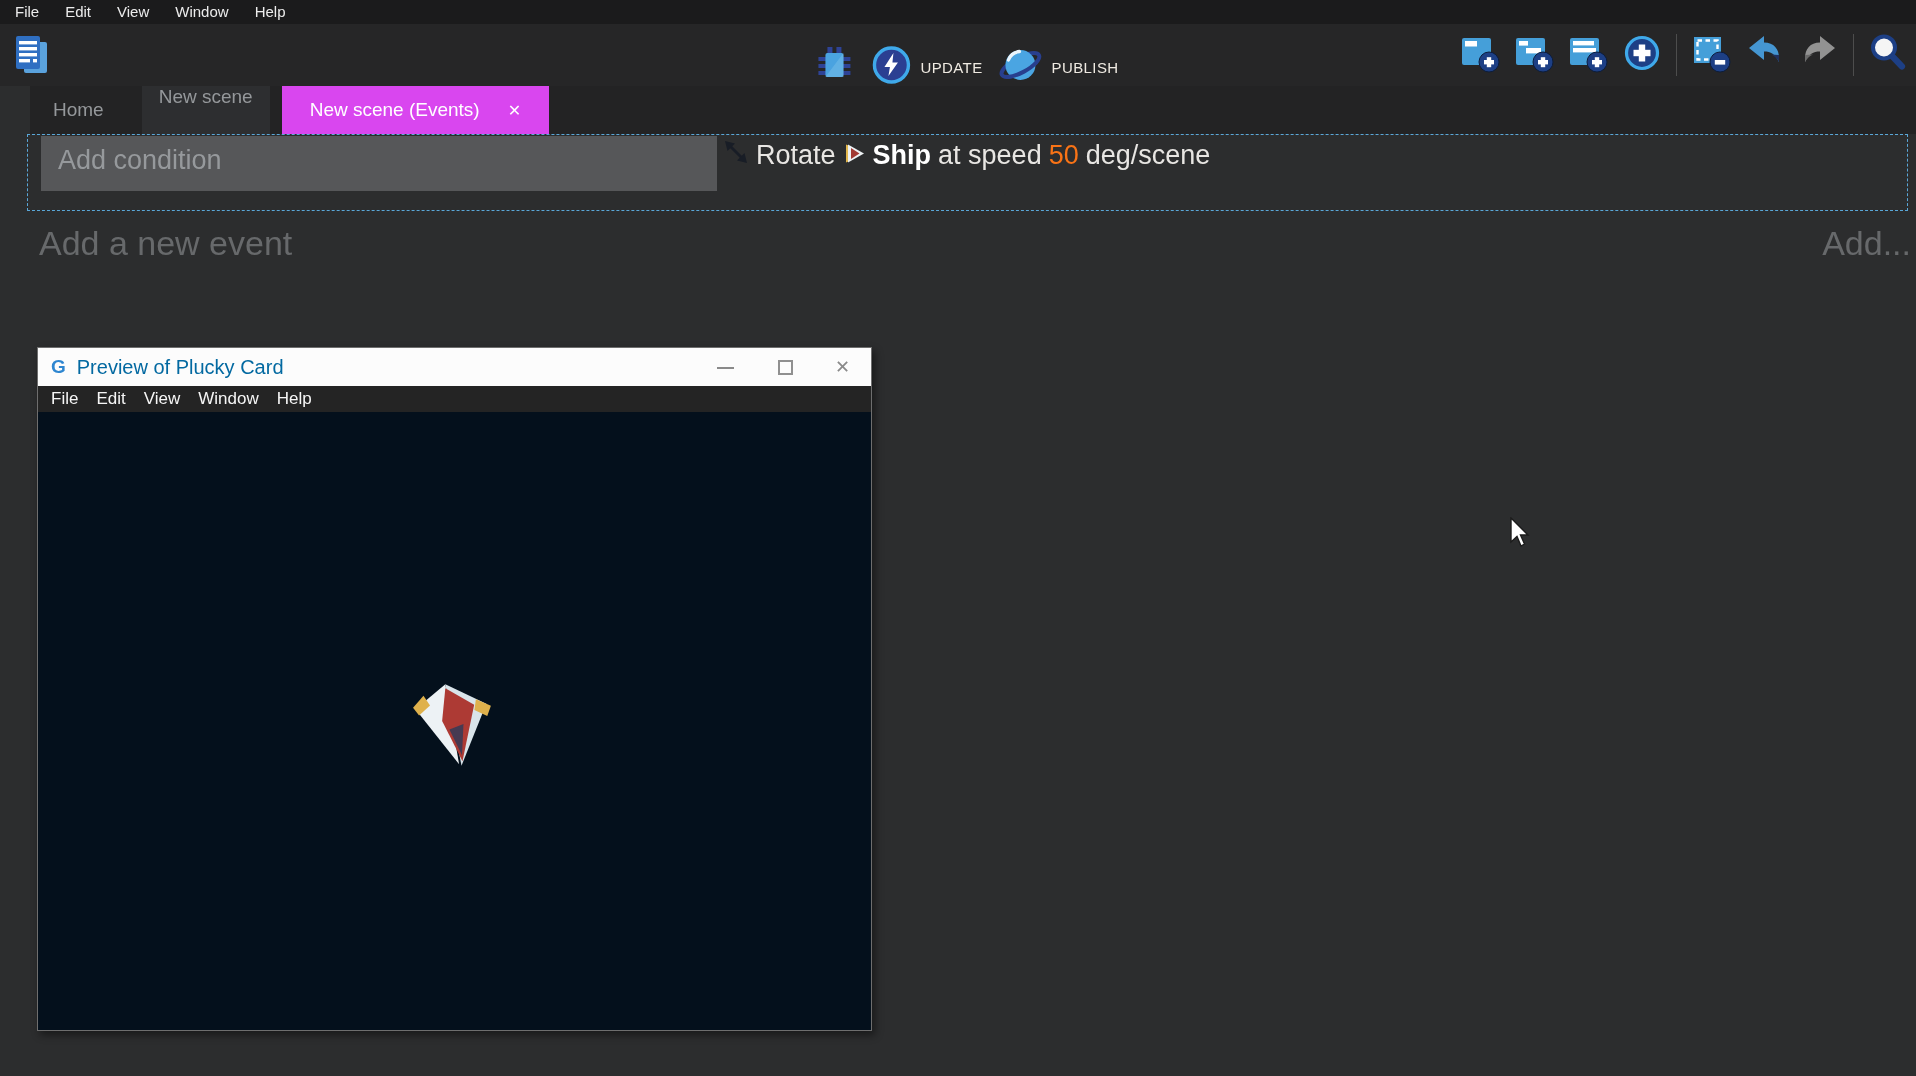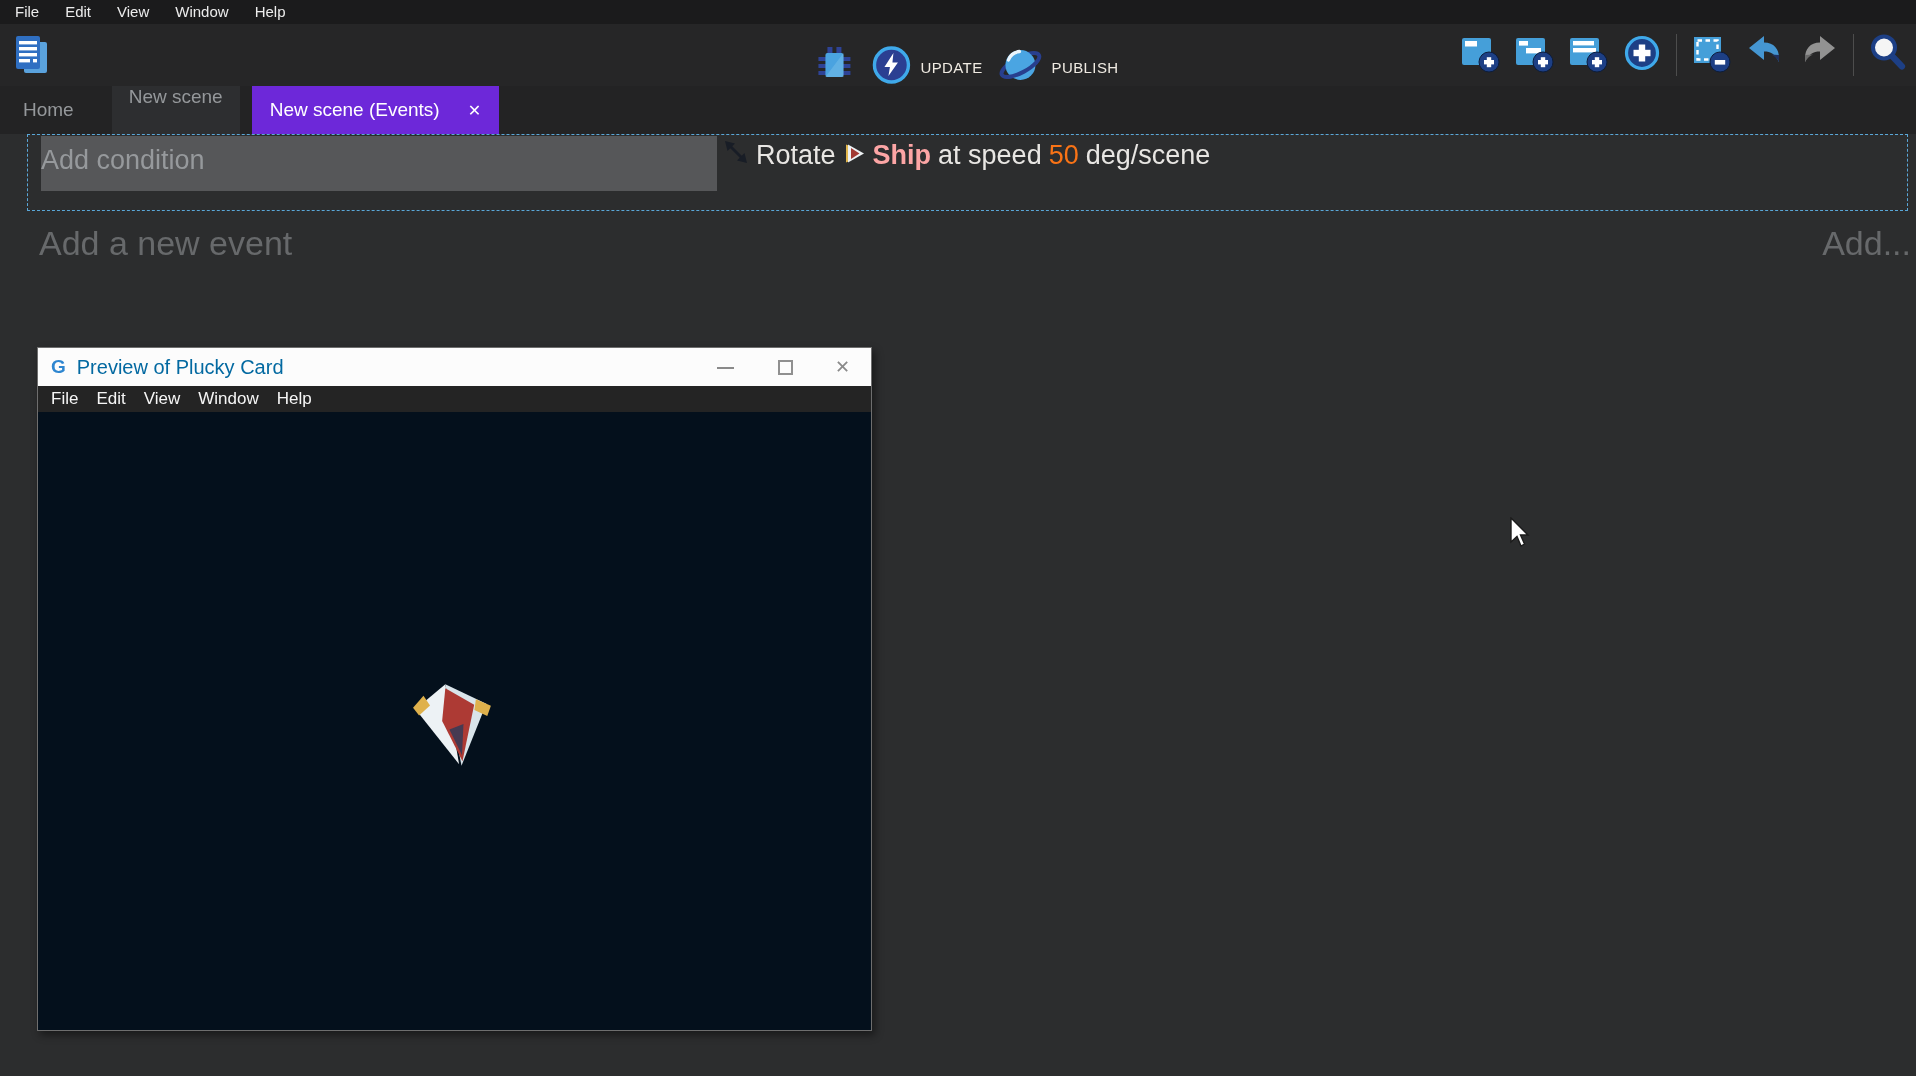--- a/index.html
+++ b/index.html
@@ -15,37 +15,37 @@
   .tb-logo { position:absolute; left:13px; top:10px; }
   .tb-center { position:absolute; left:50%; top:12px; height:100%; transform:translateX(-50%); margin-left:8px;
                display:flex; align-items:center; gap:16px; }
   .tb-btn { display:flex; align-items:center; gap:9px; cursor:pointer; }
   .tb-btn-label { color:#efeae2; font-size:15px; letter-spacing:.4px; }
   .tb-right { position:absolute; right:8px; top:0; height:100%; display:flex; align-items:center; gap:14px; }
   .tb-sep { width:1px; height:42px; background:#4d4d4d; }
   .tb-icon { cursor:pointer; display:block; }
 
   
-  .tabbar { height:48px; background:#232324; display:flex; align-items:stretch; }
+  .tabbar { height:48px; background:#232324; display:flex; align-items:stretch;margin-left:30px; }
   .tab { display:flex; align-items:center; font-size:19px; color:#95989b; cursor:pointer; }
   .tab-home { padding:0 23px; }
   .tab-scene { margin-left:15px; background:#2d2e30; padding:0 17px; gap:27px;flex-direction:column; }
-  .tab-active { margin-left:12px; background:#6d28d9; color:#ffffff; padding:0 18px; gap:28px; }
+  .tab-active { margin-left:12px; background:#d946ef; color:#ffffff; padding:0 28px; gap:28px; }
   .tab-close { font-size:16px; color:#c6c6c6; cursor:pointer; }
   .tab-active .tab-close { color:#ffffff; }
 
   
   .events-area { position:relative; width:100%; height:calc(1076px - 134px); background:#2c2d2e; }
   .event-row { position:absolute; left:27px; top:0px; width:1881px; height:77px;
                border:1px dashed #5aa7d8; }
   .condition-box { position:absolute; left:13px; top:1px; width:676px; height:55px; background:#565759; cursor:text; }
-  .condition-placeholder { padding:9px 0 0 0; font-size:27px; color:#96999c; }
+  .condition-placeholder { padding:9px 0 0 17px; font-size:27px; color:#96999c; }
   .action-col { position:absolute; left:695px; top:1px; right:2px; }
   .action-line { display:flex; align-items:center; height:38px; gap:7px; font-size:27px; color:#e8e6e3; cursor:pointer; }
-  .obj-name { color:#fca5a5; font-weight:bold; }
+  .obj-name { color:#ffffff; font-weight:bold; }
   .val-num { color:#f97316; }
   .action-placeholder { font-size:27px; color:#7e8184; line-height:34px; cursor:text; }
   .add-event-row { position:absolute; left:39px; top:90px; width:1872px; display:flex; justify-content:space-between; }
   .add-event-label, .add-more-label { font-size:34px; color:#67696b; cursor:pointer; }
 
   
   .preview { position:absolute; left:37px; top:347px; width:835px; height:684px;
              border:1px solid #6e6e6e; box-shadow:3px 4px 8px rgba(0,0,0,.45); background:#04101c; }
   .pw-titlebar { height:38px; background:#fcfcfc; position:relative; display:flex; align-items:center; }
   .pw-gicon { margin-left:13px; font-size:19px; font-weight:bold; color:#2e86d0; line-height:20px; }

